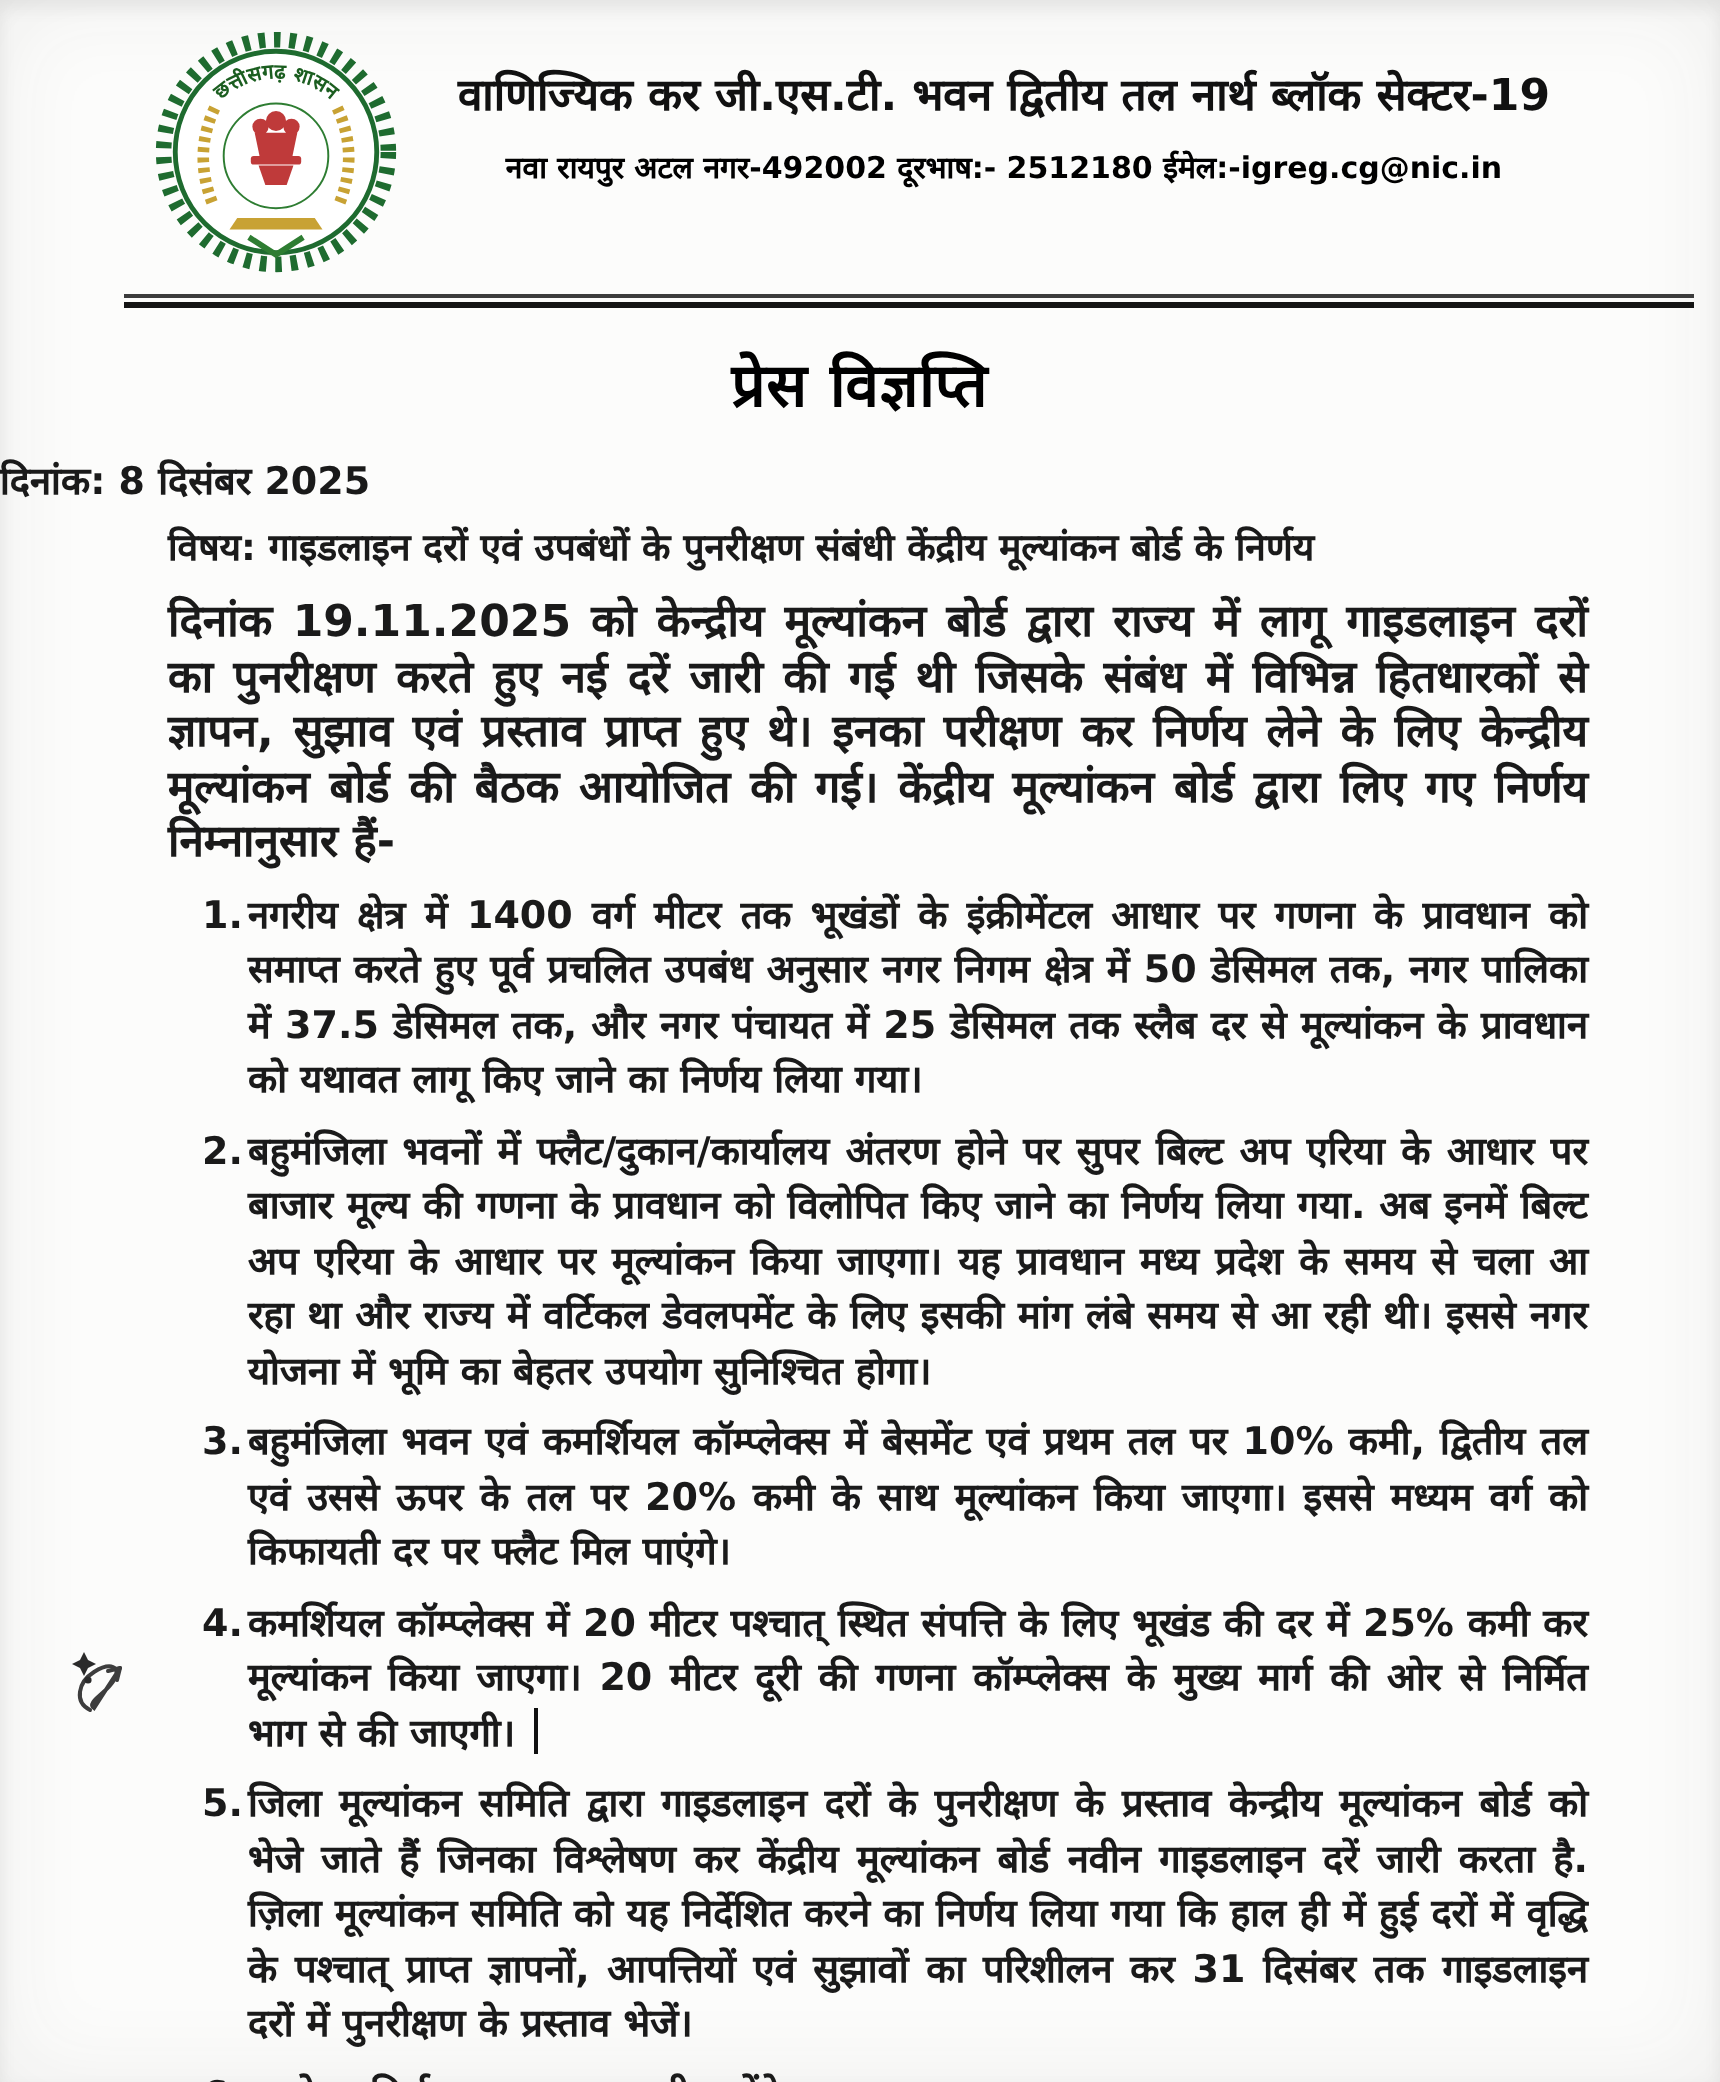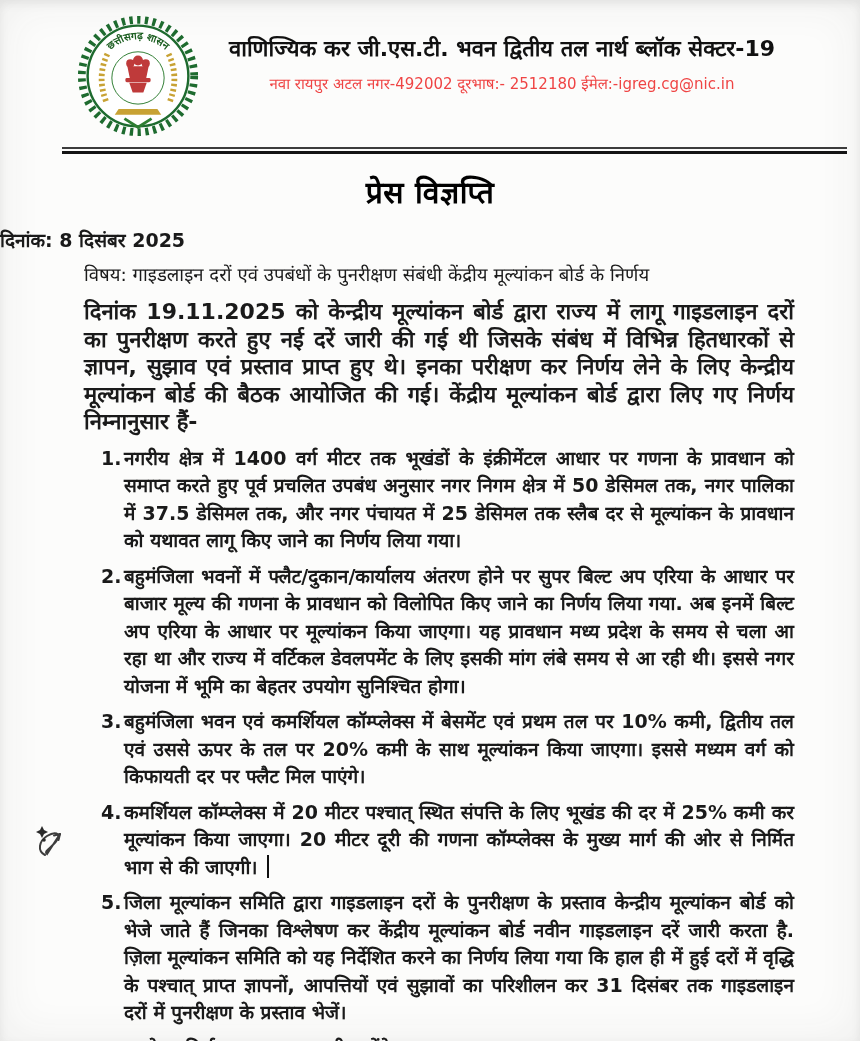--- a/index.html
+++ b/index.html
@@ -13,26 +13,26 @@
     font-family:"DejaVu Sans","Liberation Sans",sans-serif;
     color:#1a1a1a;
     -webkit-font-smoothing:antialiased;
   }
   
   .letterhead{display:flex;padding:12px 56px 0 76px;}
   .emblem{flex:0 0 auto;width:124px;height:128px;}
   .head-text{flex:1;text-align:center;padding-top:14px;}
   .org1{font-size:26px;line-height:1.25;font-weight:700;color:#111;}
   .org2{font-size:22px;line-height:1.2;font-weight:700;margin-top:10px;color:#111;}
-  .org3{font-size:15px;line-height:1.2;font-weight:400;margin-top:13px;color:#ef4444;}
+  .org3{font-size:15px;line-height:1.2;font-weight:700;margin-top:13px;color:#000000;}
   .rule{margin:7px 13px 0 62px;height:2px;border-top:2px solid #3c3c3c;border-bottom:3px solid #141414;}
   
   .title{margin:17px 0 0 0;text-align:center;font-size:30px;font-weight:700;color:#000000;letter-spacing:.5px;}
   .date-line{margin-top:15px;padding-right:104px;text-align:left;font-size:19px;font-weight:700;}
-  .subject{margin:9px 88px 0 84px;font-size:18.5px;line-height:25px;font-weight:400;}
+  .subject{margin:9px 88px 0 84px;font-size:18.5px;line-height:25px;font-weight:700;}
   .intro{margin:11px 66px 0 84px;font-size:22px;line-height:27.5px;font-weight:700;text-align:justify;}
   ol.decisions{list-style:none;margin:9px 66px 0 84px;padding:0;}
   ol.decisions li{
     position:relative;padding-left:40px;margin-top:8px;
     font-size:19px;line-height:27.5px;font-weight:600;text-align:justify;
   }
   ol.decisions .num{position:absolute;left:17px;top:0;font-weight:600;}
   
   .caret{display:inline-block;width:2.5px;height:23px;background:#101010;margin-left:9px;vertical-align:-4px;}
   

